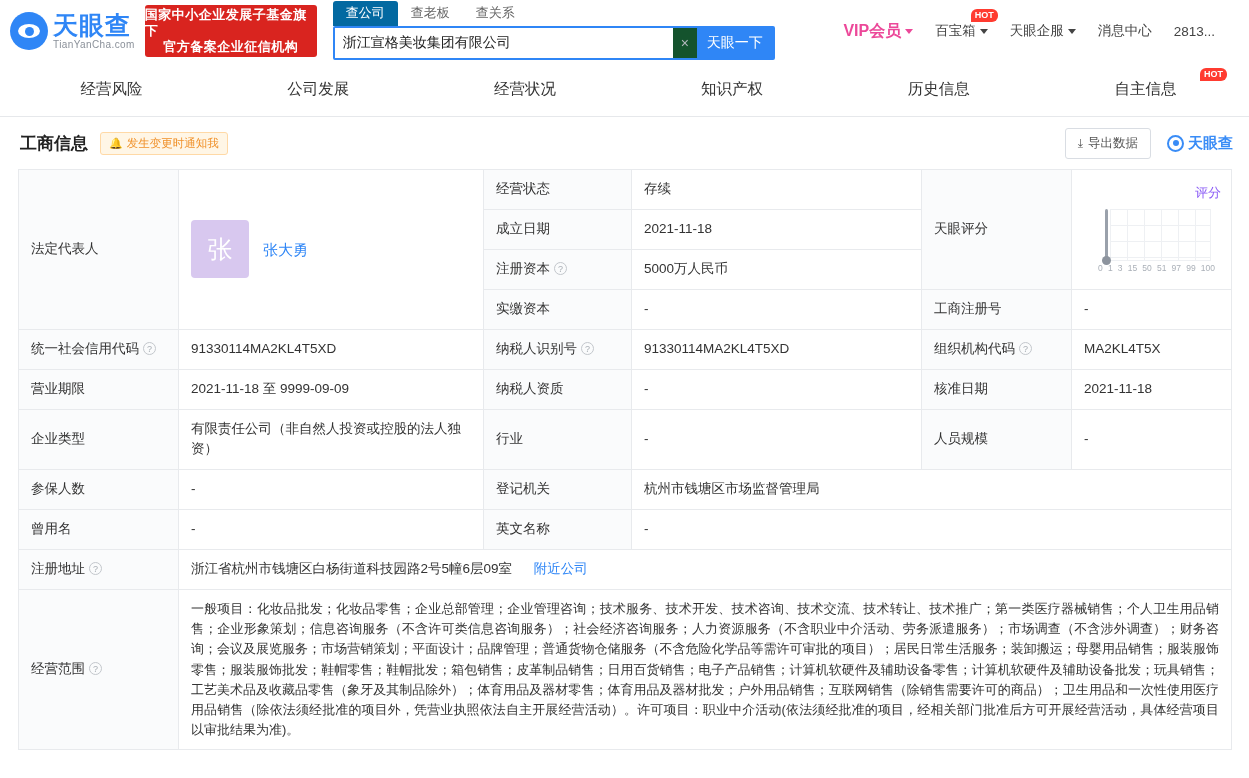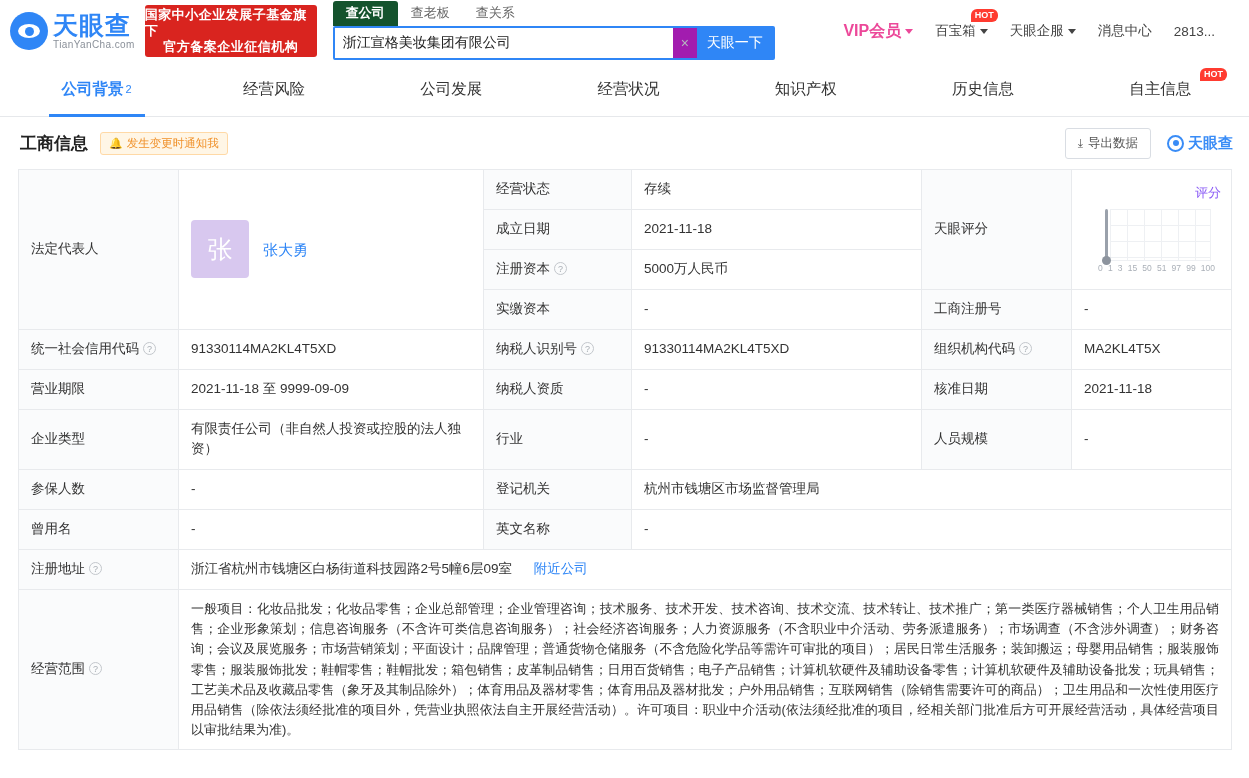--- a/index.html
+++ b/index.html
@@ -58,28 +58,28 @@
   }
   .gov-badge span { font-size: 13px; font-weight: bold; letter-spacing: 0.5px; }
 
   .search-area { width: 442px; }
   .search-tabs { display: flex; align-items: flex-end; height: 23px; }
   .search-tab {
     font-size: 13px; padding: 3px 13px 4px;
     color: #666; cursor: pointer;
   }
   .search-tab.active {
-    background: #14532d; color: #fff;
-    border-radius: 3px 3px 0 0; font-weight: bold;
+    background: #0369a1; color: #fff;
+    border-radius: 3px 3px 0 0; font-weight: normal;
   }
   .search-box {
     display: flex; height: 34px;
     border: 2px solid #2f86f6;
     border-radius: 2px;
-    background: #a21caf;
+    background: #14532d;
   }
   .search-input {
     flex: 1; border: 0; outline: none;
     font-size: 14px; padding: 0 8px;
     color: #222; font-family: "Liberation Sans", sans-serif;
   }
   .search-clear {
     width: 24px; display: flex; align-items: center; justify-content: center;
     color: #b5b9bf; font-size: 14px; cursor: pointer;
   }
@@ -300,24 +300,20 @@
     <div class="nav-item">
       <span>消息中心</span>
     </div>
     <div class="nav-item phone-num">
       <span>2813...</span>
     </div>
   </div>
 </div>
 
 <div class="main-tabs">
-  <div class="mtab active">
-    <span>公司背景</span>
-    <sup>2</sup>
-  </div>
   <div class="mtab">经营风险</div>
   <div class="mtab">公司发展</div>
   <div class="mtab">经营状况</div>
   <div class="mtab">知识产权</div>
   <div class="mtab">历史信息</div>
   <div class="mtab">
     <span class="hot-tag">HOT</span>
     <span>自主信息</span>
   </div>
 </div>

